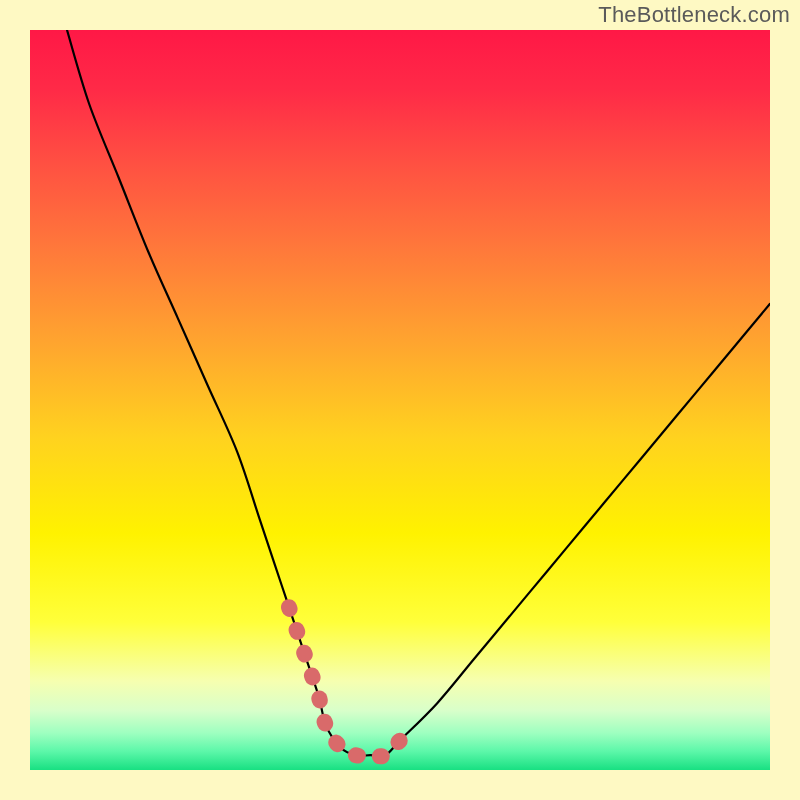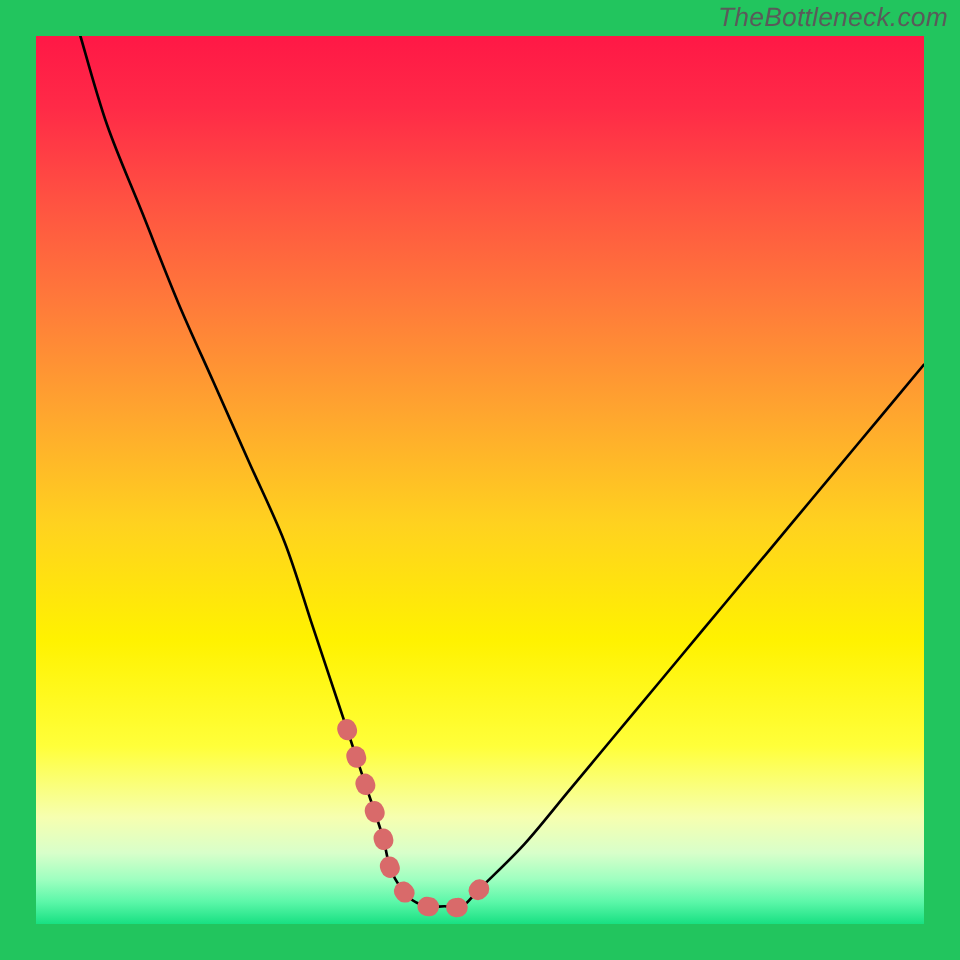--- a/index.html
+++ b/index.html
@@ -8,22 +8,21 @@
     width: 800px;
     height: 800px;
     overflow: hidden;
     background: #000;
     font-family: Arial, Helvetica, sans-serif;
   }
   .frame {
     position: relative;
     width: 800px;
     height: 800px;
-    background: #22c55e;
-    font-style: italic;
+    background: #fef9c3;
   }
   .watermark {
     position: absolute;
     top: 2px;
     right: 10px;
     color: #5a5a5a;
     font-size: 22px;
     font-weight: 500;
     letter-spacing: 0.2px;
     z-index: 10;

